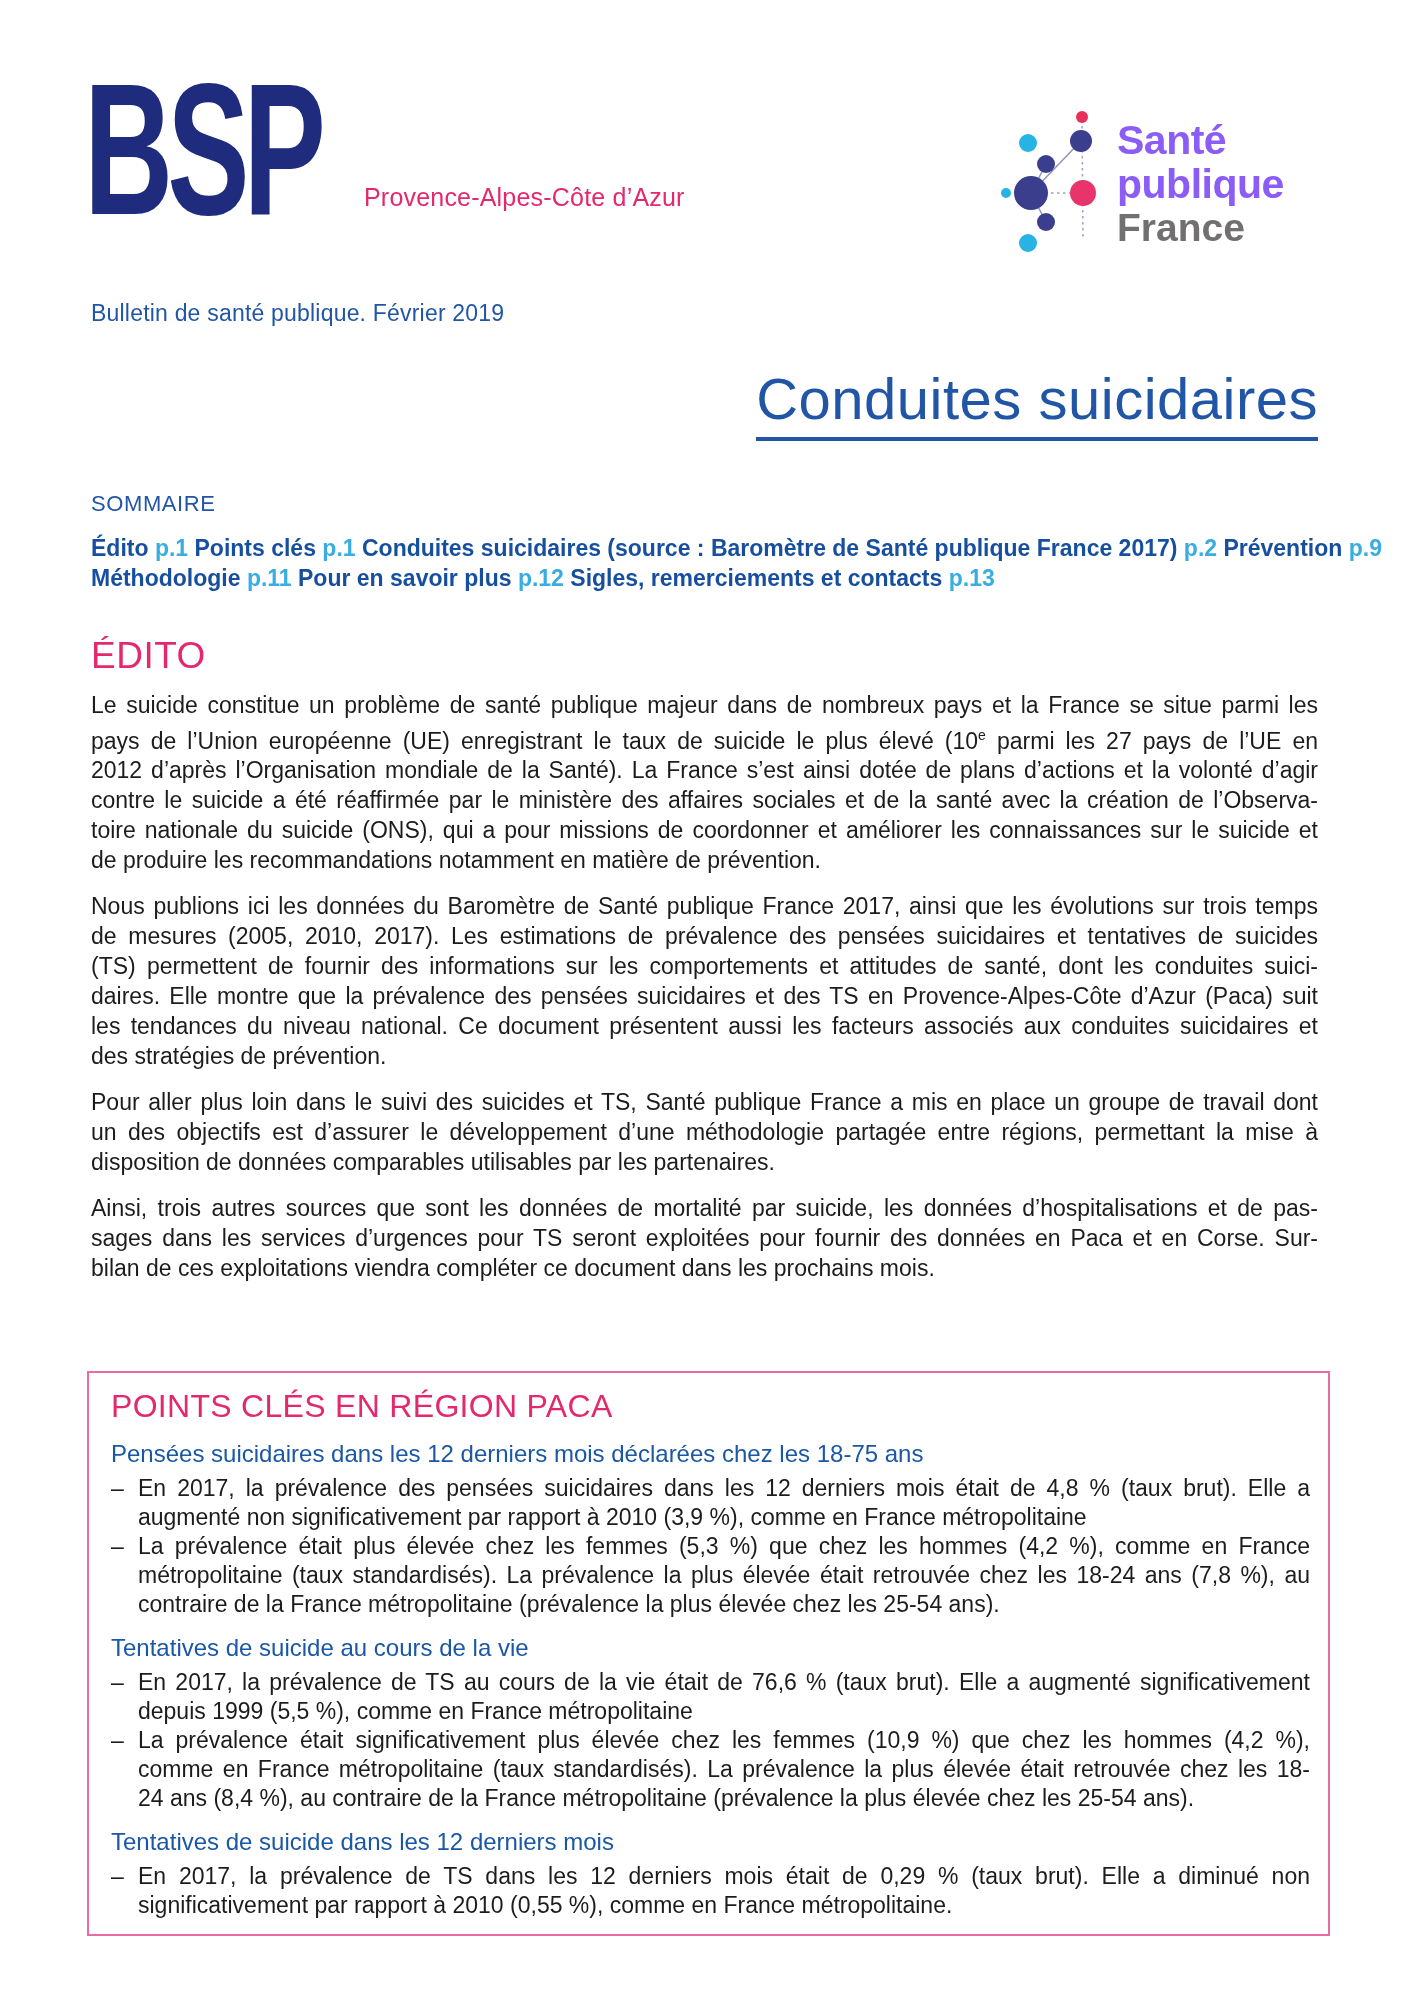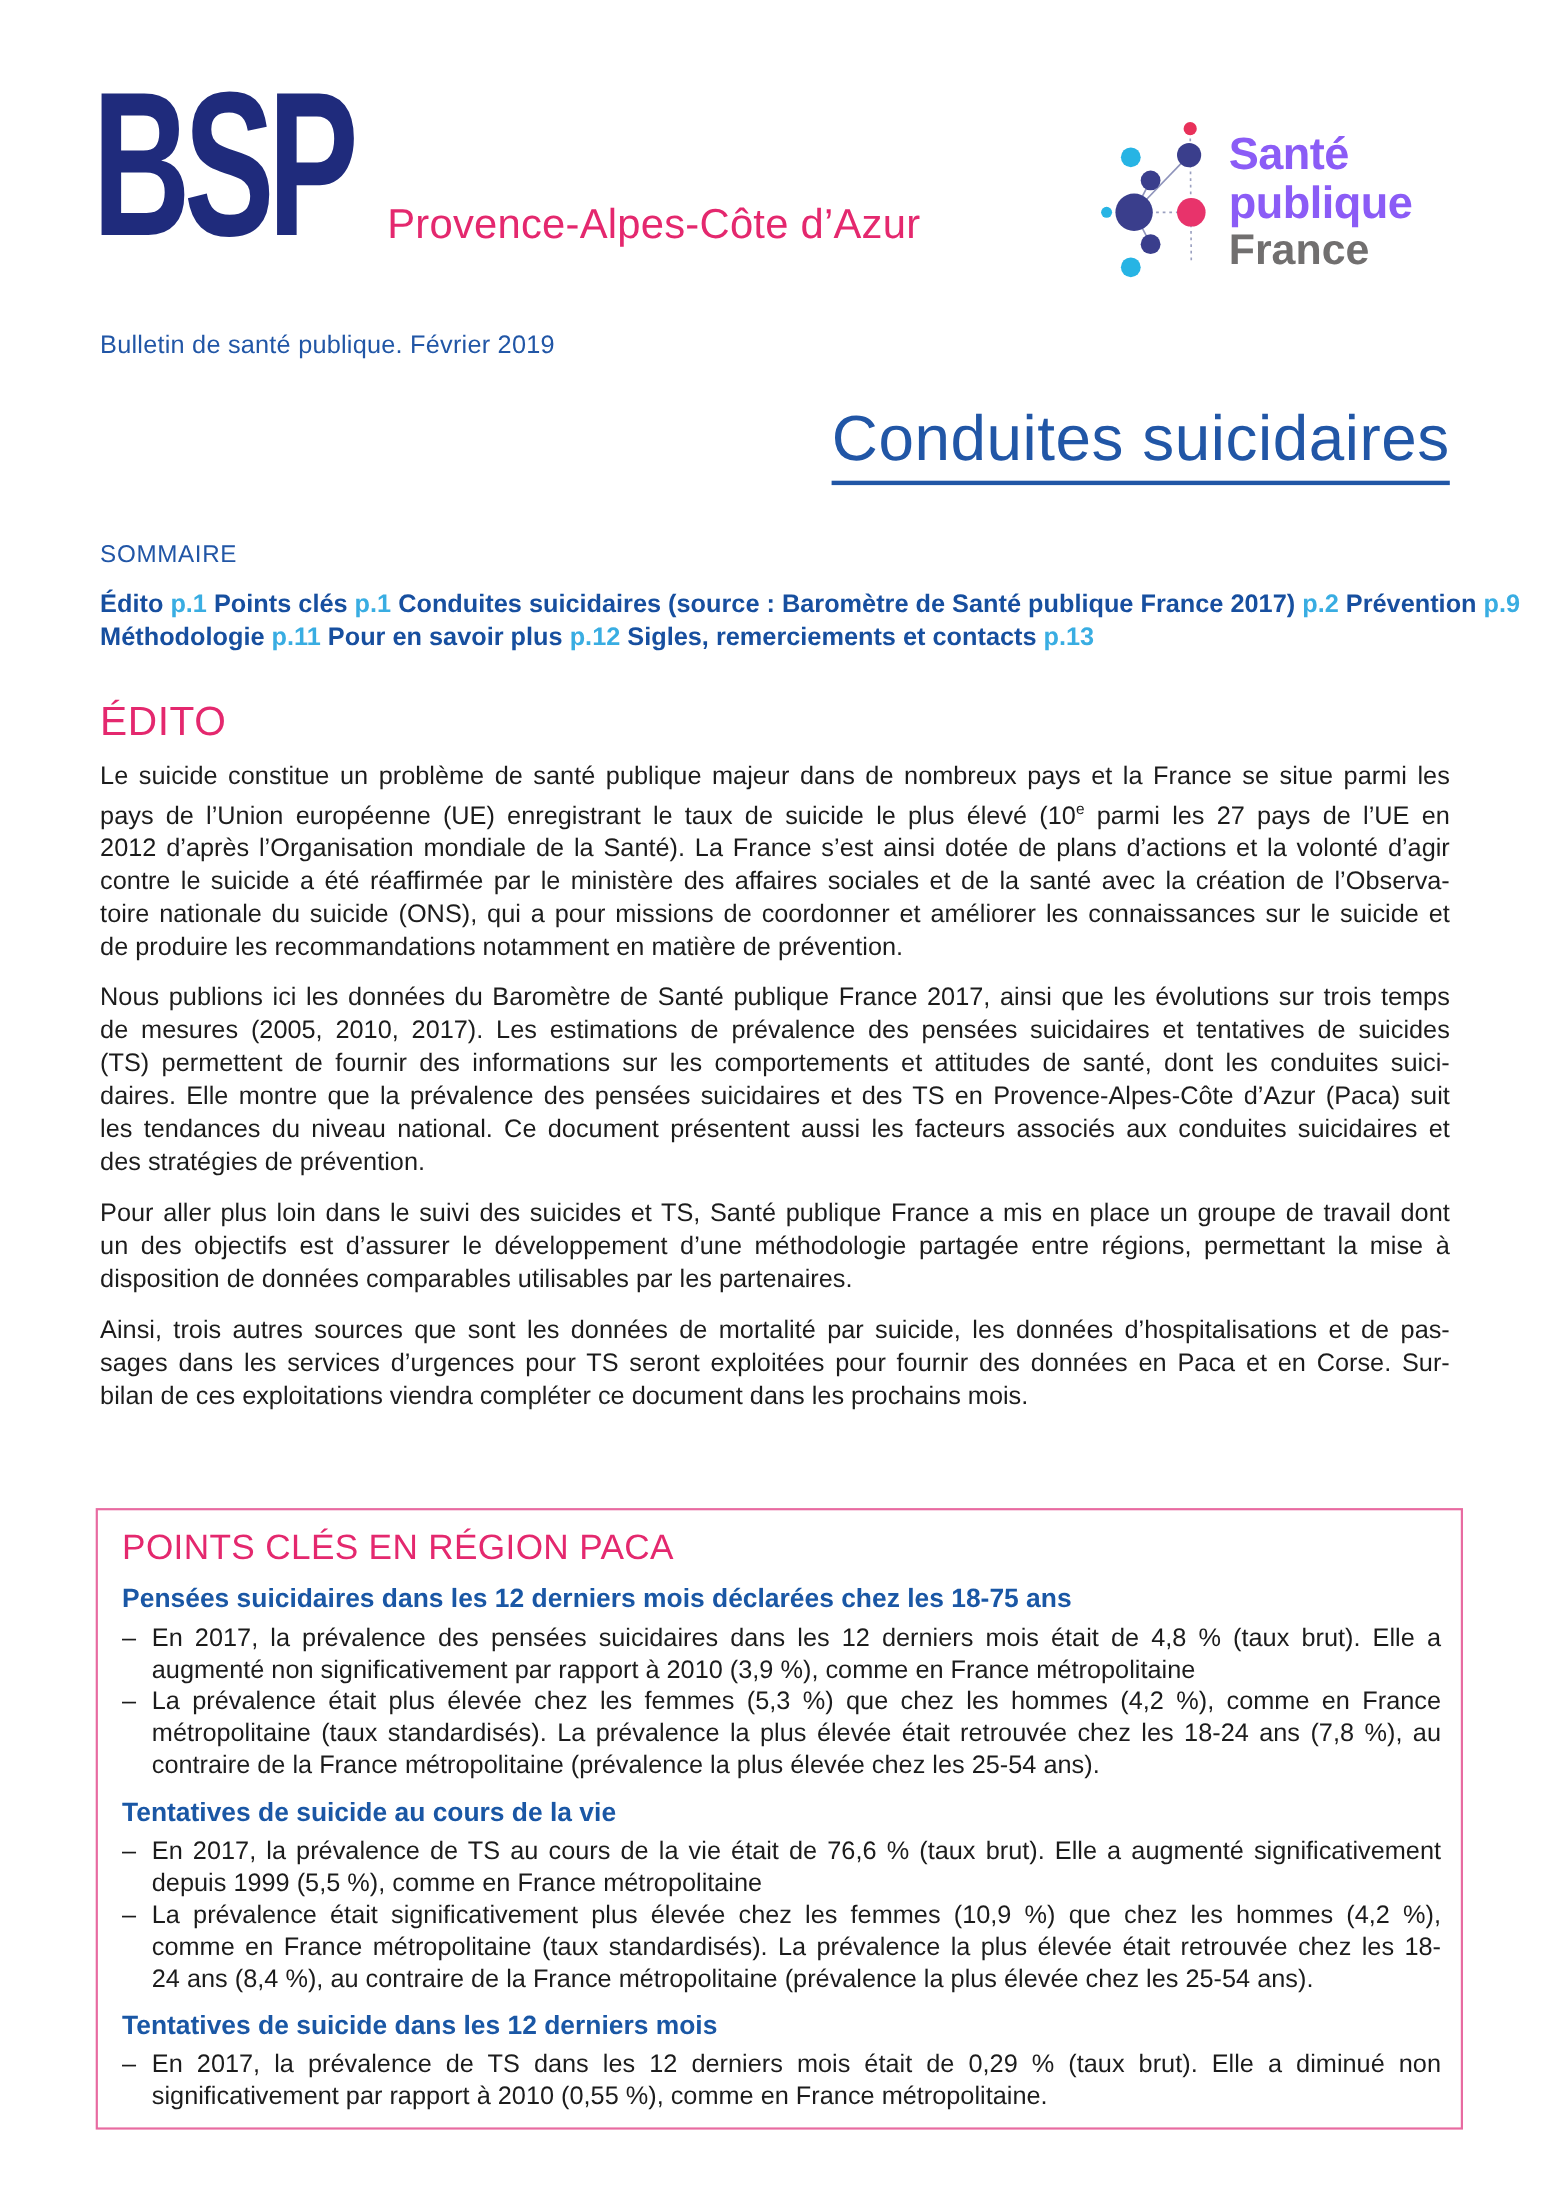--- a/index.html
+++ b/index.html
@@ -7,22 +7,22 @@
     position:relative;width:1415px;height:2000px;background:#ffffff;
     font-family:"Liberation Sans",sans-serif;color:#1c1c1c;overflow:hidden;
   }
   
   .bsp{
     position:absolute;left:84px;top:56px;
     font-size:187px;font-weight:900;line-height:1;color:#1f2b7c;
     letter-spacing:-9px;transform:scaleX(0.66);transform-origin:left top;
   }
   .region{
-    position:absolute;left:352px;top:183px;
-    font-size:38px;font-weight:500;color:#e4286e;letter-spacing:0.2px;
+    position:absolute;left:364px;top:183px;
+    font-size:25px;font-weight:500;color:#e4286e;letter-spacing:0.2px;
   }
   .constellation{position:absolute;left:993px;top:103px;}
   .spf-text{position:absolute;left:1117px;top:118px;line-height:1;}
   .spf-text .l1,.spf-text .l2{
     display:block;font-size:41px;font-weight:700;color:#8b5cf6;line-height:44px;letter-spacing:-0.5px;
   }
   .spf-text .l3{
     display:block;font-size:39px;font-weight:700;color:#716f6f;line-height:42px;margin-top:1px;
   }
   .bulletin{
@@ -49,21 +49,21 @@
     text-align:justify;text-align-last:justify;
   }
   .jline.jlast{text-align-last:left;}
   .jline sup{font-size:14px;}
   
   .keybox{
     margin-top:88px;margin-left:-4px;width:1243px;box-sizing:border-box;
     border:2px solid #e86ba1;padding:14px 18px 14px 22px;background:#ffffff;
   }
   .keybox-h{font-size:32px;color:#e4286e;letter-spacing:0.3px;line-height:38px;}
-  .sec-h{margin-top:14px;font-size:24px;font-weight:700;color:#1a57a5;line-height:30px;}
+  .sec-h{margin-top:14px;font-size:24px;font-weight:400;color:#1a57a5;line-height:30px;}
   .bullets{margin-top:5px;}
   .bullet{display:flex;}
   .bullet .dash{width:27px;flex:0 0 27px;font-size:23px;line-height:29px;color:#1c1c1c;}
   .bullet .btext{flex:1 1 auto;min-width:0;}
   .bullet .btext .jline{line-height:29px;}
 </style>
 </head>
 <body>
 
 <div class="page">

